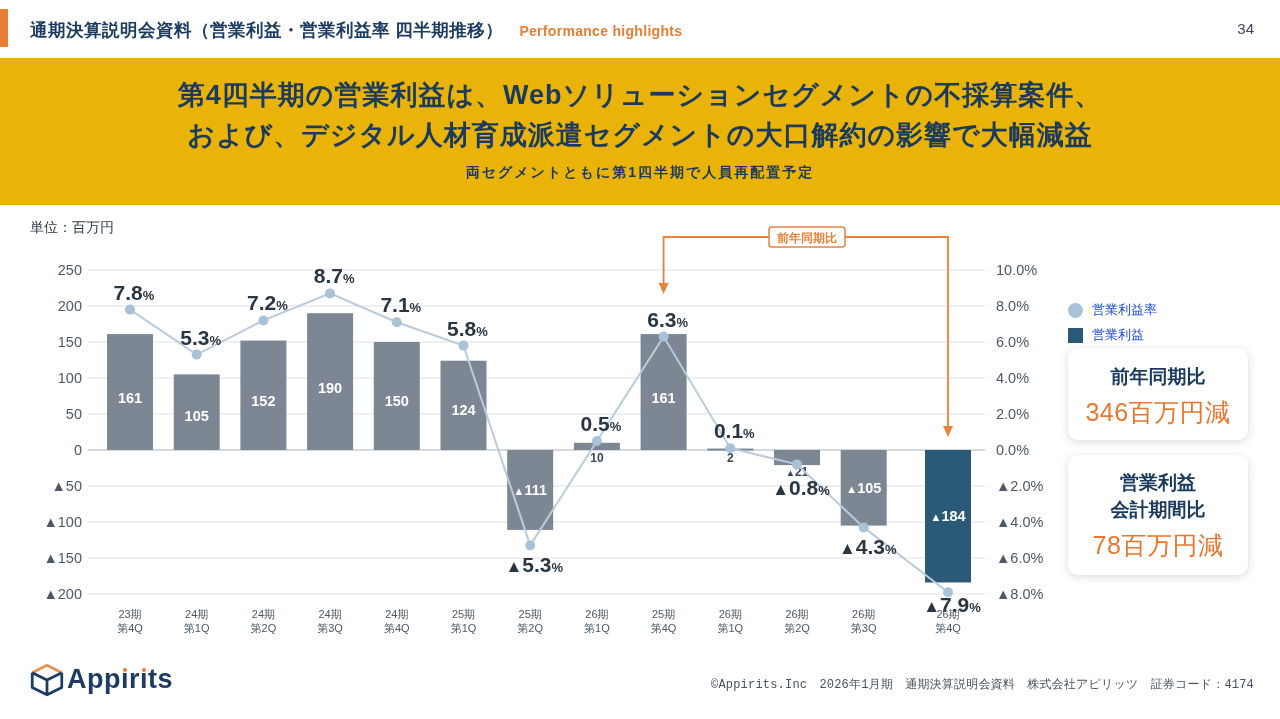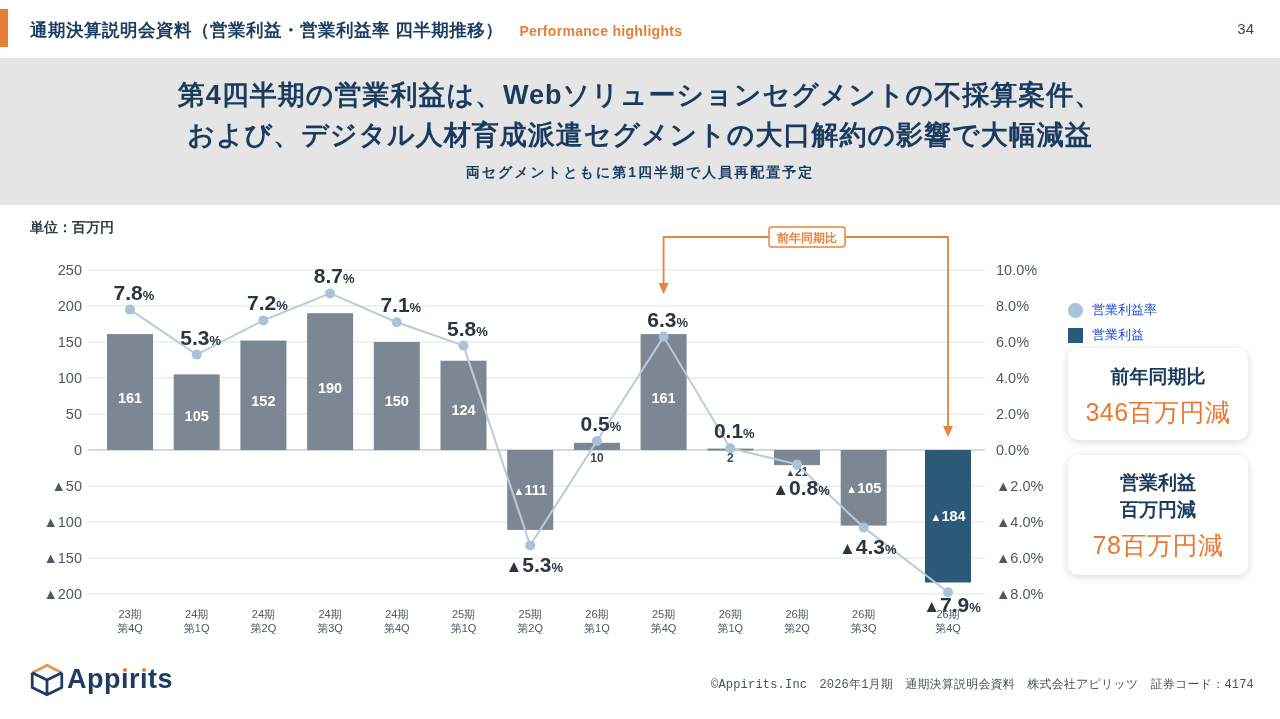--- a/index.html
+++ b/index.html
@@ -5,25 +5,25 @@
   html,body{margin:0;padding:0;background:#ffffff;}
   .slide{
     position:relative;width:1280px;height:719px;background:#ffffff;overflow:hidden;
     font-family:"Liberation Sans",sans-serif;
   }
   .accent-bar{position:absolute;left:0;top:9px;width:8px;height:38px;background:#e87e33;}
   .header{position:absolute;left:30px;top:18px;white-space:nowrap;}
   .header .jp{font-size:17.5px;font-weight:bold;color:#1d3c61;letter-spacing:.5px;}
   .header .en{font-size:14px;font-weight:bold;color:#e87e33;margin-left:16px;letter-spacing:.3px;}
   .page-number{position:absolute;right:26px;top:20px;font-size:15px;color:#3d4754;}
-  .headline-band{position:absolute;left:0;top:58px;width:1280px;height:147px;background:#e5e5e5;text-align:center;}
+  .headline-band{position:absolute;left:0;top:58px;width:1280px;height:147px;background:#eab308;text-align:center;}
   .headline-band .big{font-size:27px;font-weight:bold;color:#1a3a5e;letter-spacing:1px;line-height:40px;}
   .headline-band .big.first{margin-top:17px;}
   .headline-band .sub{font-size:14px;font-weight:bold;color:#1a3a5e;letter-spacing:2px;margin-top:9px;}
-  .unit-label{position:absolute;left:30px;top:219px;font-size:14px;font-weight:700;color:#2d3a48;}
+  .unit-label{position:absolute;left:30px;top:219px;font-size:14px;font-weight:400;color:#2d3a48;}
   svg.chart{position:absolute;left:0;top:0;width:1280px;height:719px;}
   .legend{position:absolute;left:1068px;top:301px;}
   .legend-row{display:flex;align-items:center;margin-bottom:7px;}
   .legend-swatch{width:15px;height:15px;margin-right:9px;flex:0 0 auto;}
   .legend-swatch.circle{border-radius:50%;}
   .legend-row span{font-size:13px;color:#1d4ed8;}
   .card{position:absolute;left:1068px;width:180px;background:#fff;border-radius:10px;
         box-shadow:0 2px 8px rgba(40,55,80,.18);text-align:center;}
   .card.card-0{top:348px;height:92px;}
   .card.card-1{top:455px;height:120px;}
@@ -204,21 +204,21 @@
   <div id="cards">
       <div class="card card-0">
         <div class="card-titles">
           <div class="card-title">前年同期比</div>
         </div>
         <div class="card-value">346百万円減</div>
       </div>
       <div class="card card-1">
         <div class="card-titles">
           <div class="card-title">営業利益</div>
-          <div class="card-title">百万円減</div>
+          <div class="card-title">会計期間比</div>
         </div>
         <div class="card-value">78百万円減</div>
       </div>
     </div>
 
   <div class="footer-logo">
     <svg width="38" height="38" viewBox="0 0 36 36">
       <path d="M4 12 L18 5 L32 12" fill="none" stroke="#e8954f" stroke-width="2.6" stroke-linejoin="round"></path>
       <path d="M4 12 L18 19 L32 12 M4 12 L4 26 L18 33 L32 26 L32 12 M18 19 L18 33" fill="none" stroke="#1e3c63" stroke-width="2.6" stroke-linejoin="round"></path>
     </svg>

